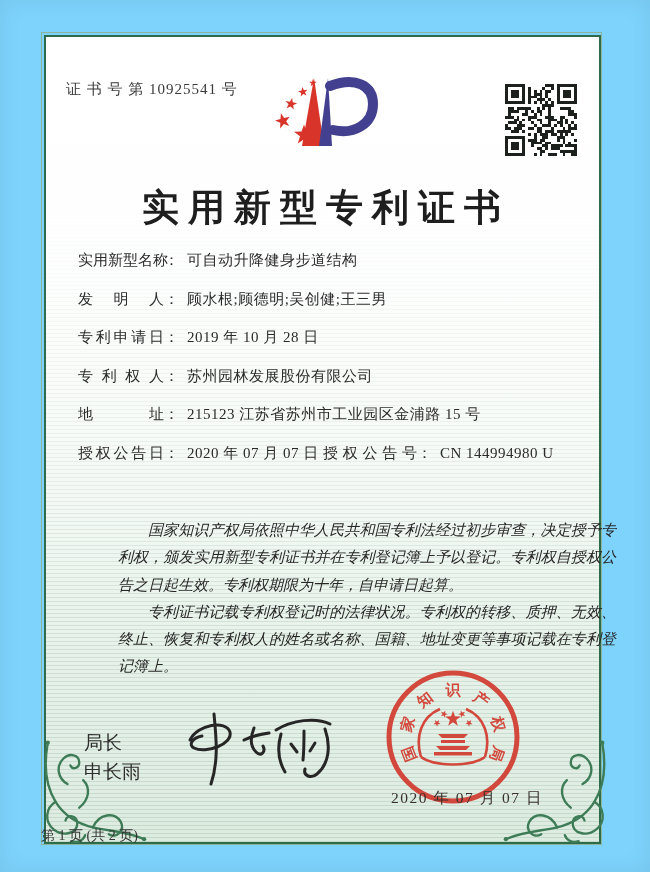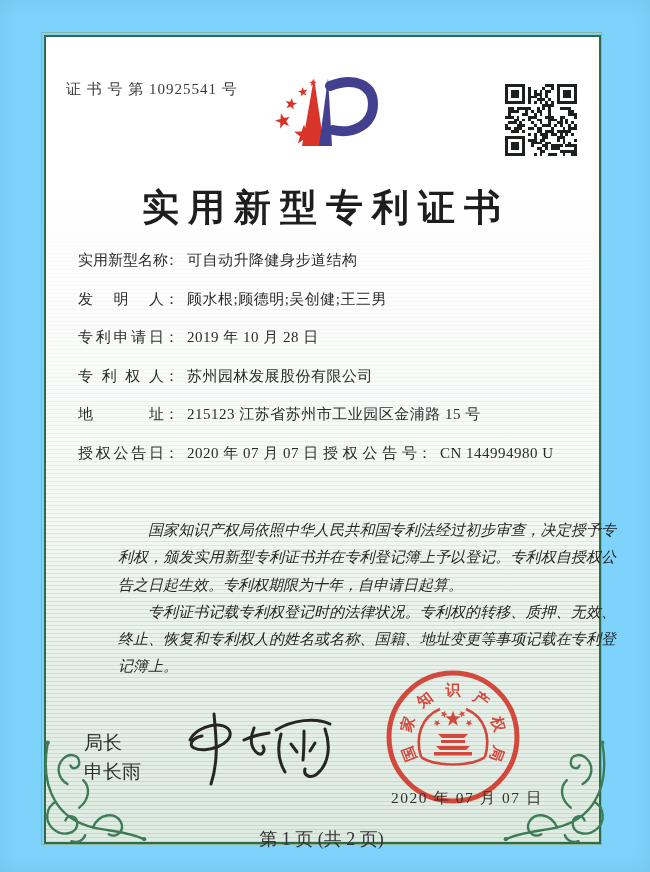--- a/index.html
+++ b/index.html
@@ -35,21 +35,21 @@
   .grant-no{position:absolute;left:245px;top:0;}
   .paras{
     position:absolute;left:78px;top:517px;width:498px;
     font-size:15px;line-height:27.3px;text-align:justify;color:#262626;font-style:italic;margin-left:40px;
   }
   .paras p{margin:0;text-indent:2em;}
   .official{position:absolute;left:84px;top:728px;font-size:19px;color:#2d2d2d;line-height:29px;}
   .sig{position:absolute;left:178px;top:698px;width:165px;height:95px;}
   .seal{position:absolute;left:383px;top:667px;width:140px;height:140px;opacity:0.92;}
   .seal-date{position:absolute;left:391px;top:788px;width:170px;font-size:15.5px;letter-spacing:1.5px;color:#38302c;font-weight:500;}
-  .footer{position:absolute;left:41px;top:827px;width:561px;text-align:center;font-size:18px;color:#333;}
+  .footer{position:absolute;left:41px;top:827px;width:561px;text-align:left;font-size:14px;color:#333;}
   .flourish{position:absolute;width:118px;height:118px;}
   .flourish.left{left:34px;top:729px;}
   .flourish.right{left:498px;top:729px;transform:scaleX(-1);}
 </style>
 </head>
 <body>
 
 <div class="page">
 
   <svg width="0" height="0" style="position:absolute" aria-hidden="true">

